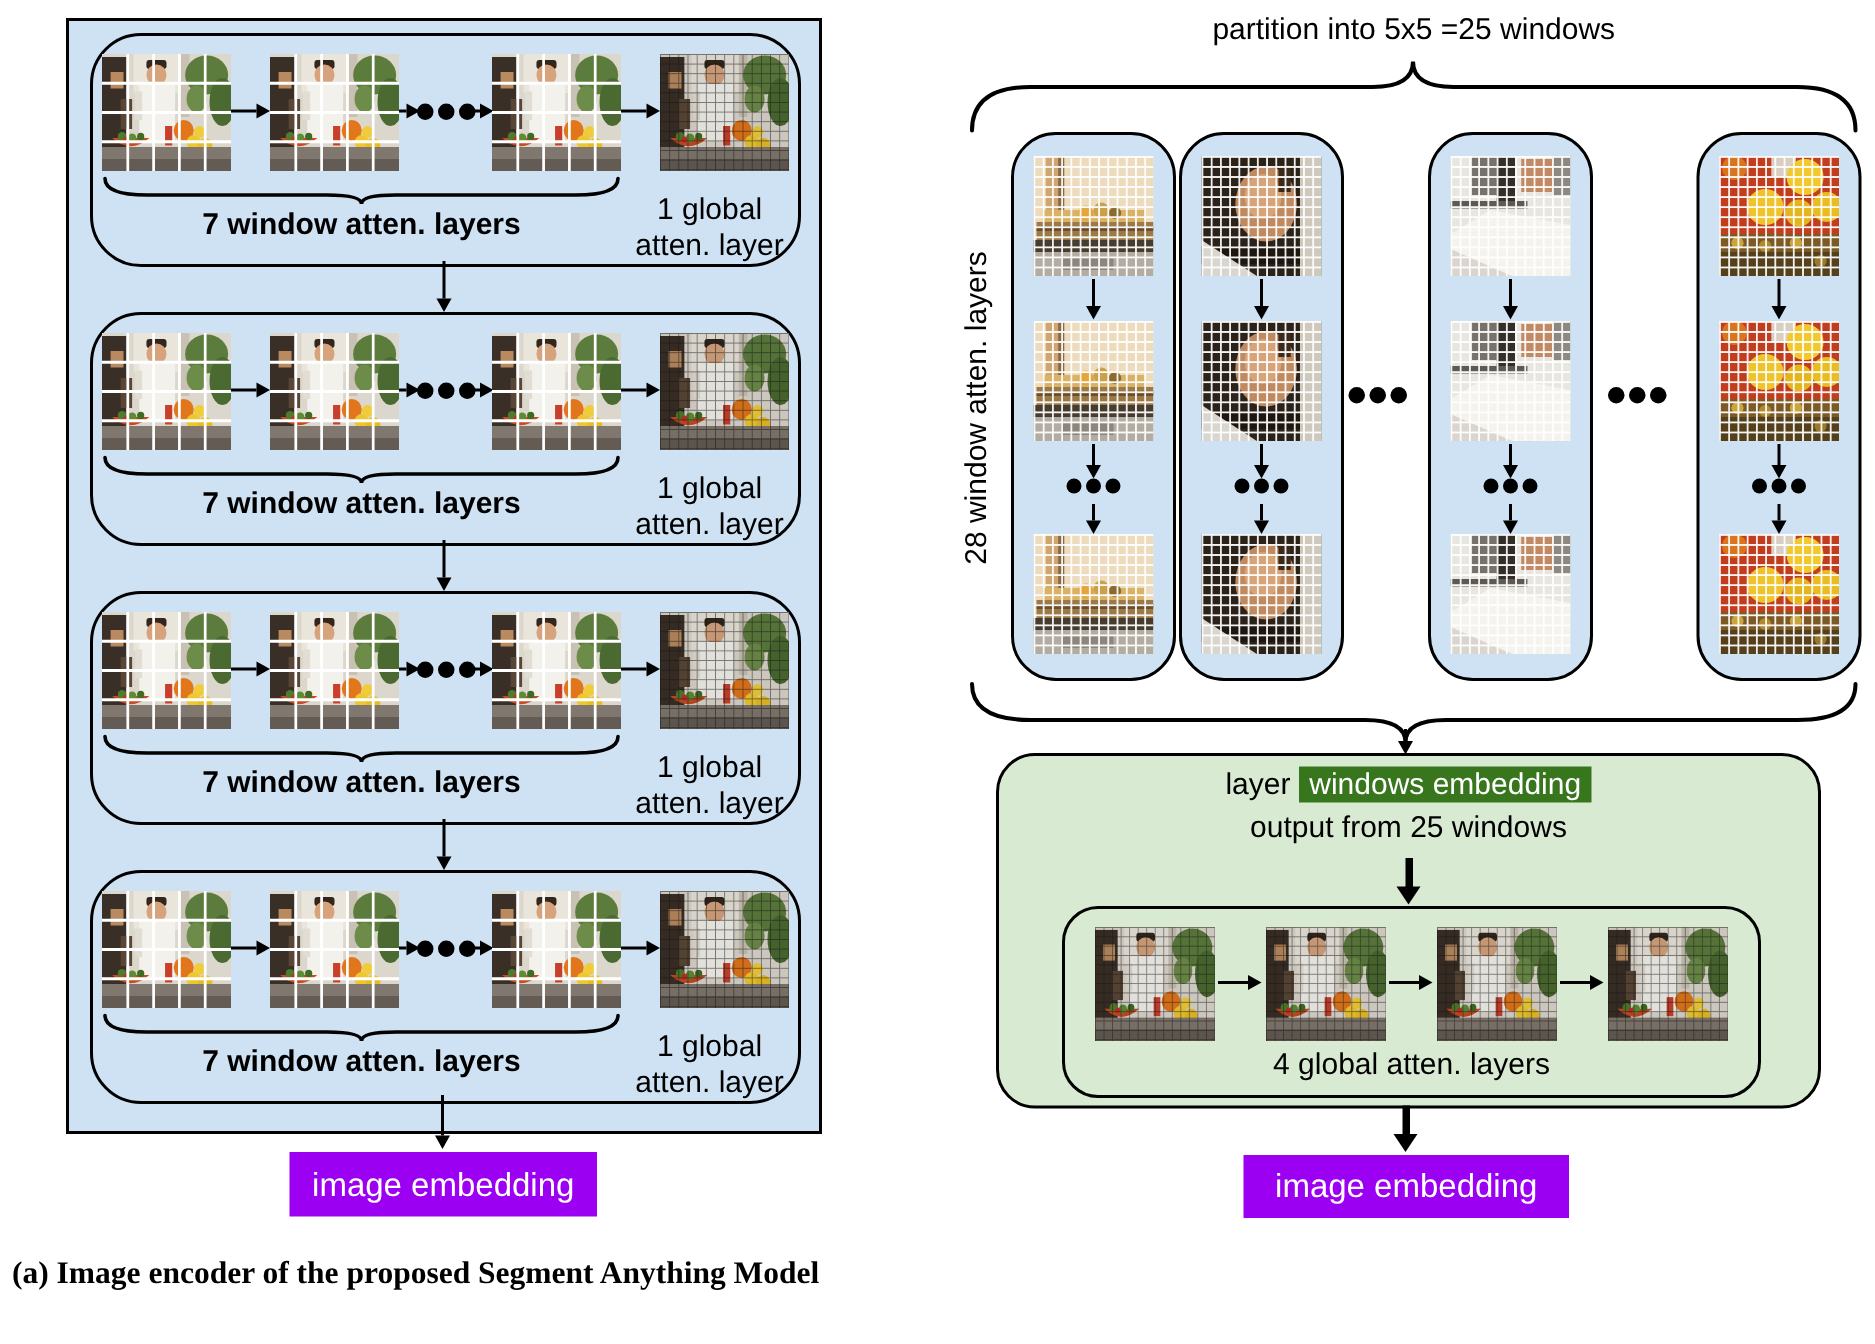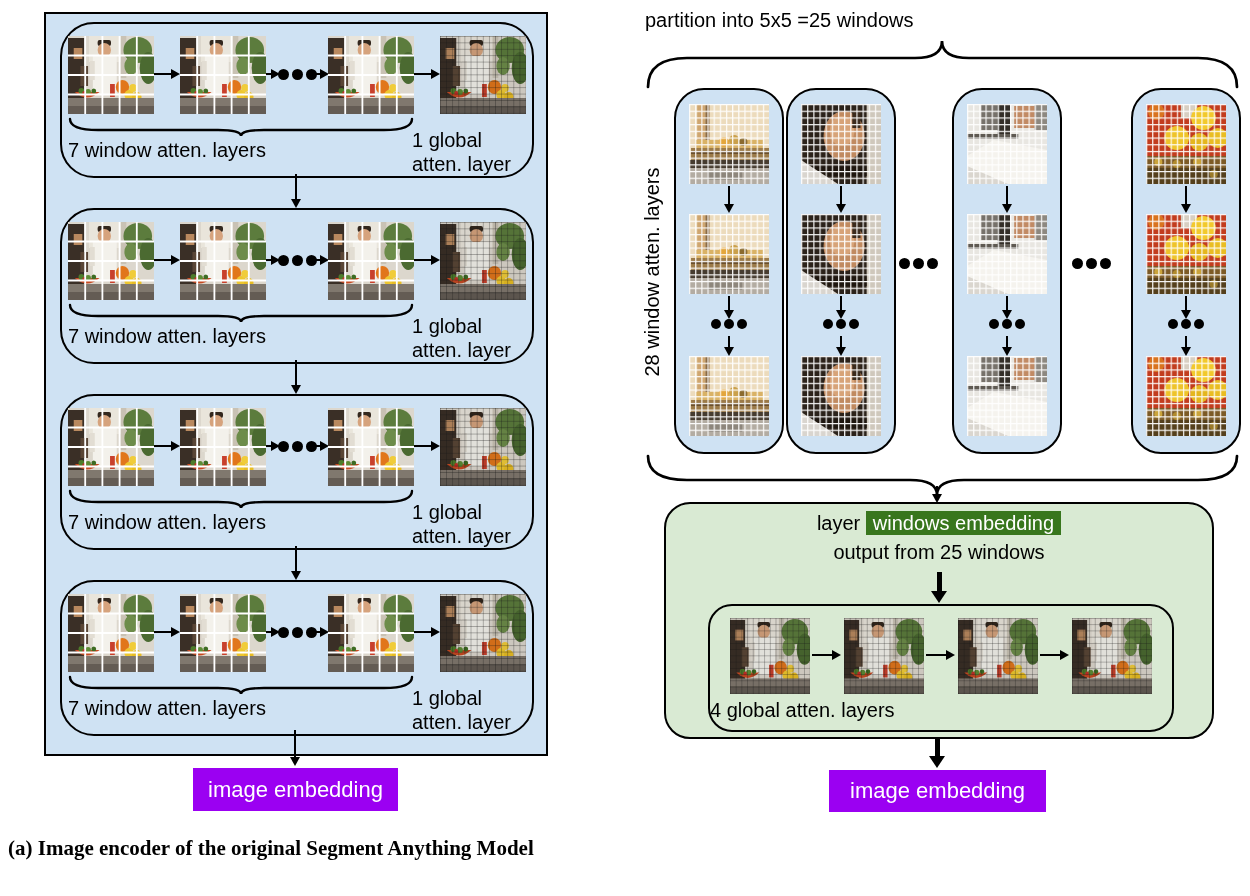--- a/index.html
+++ b/index.html
@@ -1,19 +1,19 @@
 <!DOCTYPE html>
 <html><head>
 <meta charset="utf-8">
 <style>
   html,body{margin:0;padding:0;background:#fff;}
   #canvas{position:relative;width:1250px;height:896px;background:#fff;
           font-family:"Liberation Sans", sans-serif;color:#000;overflow:hidden;
           --panel-blue:#cfe2f3;--box-green:#d9ead3;--highlight-green:#38761d;--embedding-purple:#9b00f2;}
-  .lbl{position:absolute;font-size:20px;text-align:left;line-height:24px;}
+  .lbl{position:absolute;font-size:20px;text-align:center;line-height:24px;}
 
   
   .panel-a{position:absolute;left:44px;top:12px;width:500px;height:740px;
            background:var(--panel-blue);border:2px solid #000;}
   .block{position:absolute;left:14px;width:470px;height:152px;
          background:var(--panel-blue);border:2.5px solid #000;border-radius:34px;}
   .im{position:absolute;top:12px;width:86px;height:78px;}
   .p-img{position:absolute;left:13px;width:80px;height:80px;}
   .g-img{position:absolute;top:12px;width:80px;height:76px;}
 
@@ -27,21 +27,21 @@
   .va.bold{width:4.5px;}
   .va.bold::after{border-top:12px solid #000;border-left:8px solid transparent;border-right:8px solid transparent;bottom:-11px;}
 
   .dots{position:absolute;display:flex;gap:3px;align-items:center;}
   .dots i{width:11px;height:11px;border-radius:50%;background:#000;display:block;}
   .dots.sm i{width:10px;height:10px;}
 
   .brace{position:absolute;}
   .brace path{fill:none;stroke:#000;stroke-linecap:round;}
 
-  .lbl7{left:6px;top:114px;width:346px;}
+  .lbl7{left:6px;top:114px;width:346px;font-weight:bold;}
   .lblg{left:350px;top:104px;width:122px;line-height:24px;}
 
   .purple{position:absolute;background:var(--embedding-purple);color:#fff;font-size:22px;
           display:flex;align-items:center;justify-content:center;}
 
   
   .col{position:absolute;top:88px;width:106px;height:362px;background:var(--panel-blue);
        border:2.5px solid #000;border-radius:30px;}
   .vlabel{position:absolute;left:652px;top:272px;transform:translate(-50%,-50%) rotate(-90deg);
           white-space:nowrap;font-size:20px;}
@@ -294,21 +294,21 @@
 
     <div class="va" style="left:249px;top:160px;height:25px"></div>
     <div class="va" style="left:249px;top:346px;height:25px"></div>
     <div class="va" style="left:249px;top:532px;height:25px"></div>
   </div>
 
   <div class="va" style="left:294px;top:730px;height:27px"></div>
   <div class="purple" style="left:193px;top:768px;width:205px;height:43px">image embedding</div>
 
   <div class="caption" style="left:8px;top:834px;width:605px">
-    <div>(a) Image encoder of the original Segment Anything Model</div>
+    <div>(a) Image encoder of the proposed Segment Anything Model</div>
   </div>
 
   <div class="lbl" style="left:645px;top:8px;width:595px">partition into 5x5 =25 windows</div>
 
   <svg class="brace" style="left:645px;top:38px" width="595" height="52" viewBox="0 0 595 52">
     <path d="M3 49 Q3 20 42 20 L270 20 Q297 20 297 3 Q297 20 324 20 L553 20 Q592 20 592 49" stroke-width="2.7"></path>
   </svg>
 
   <div class="vlabel">28 window atten. layers</div>
 

